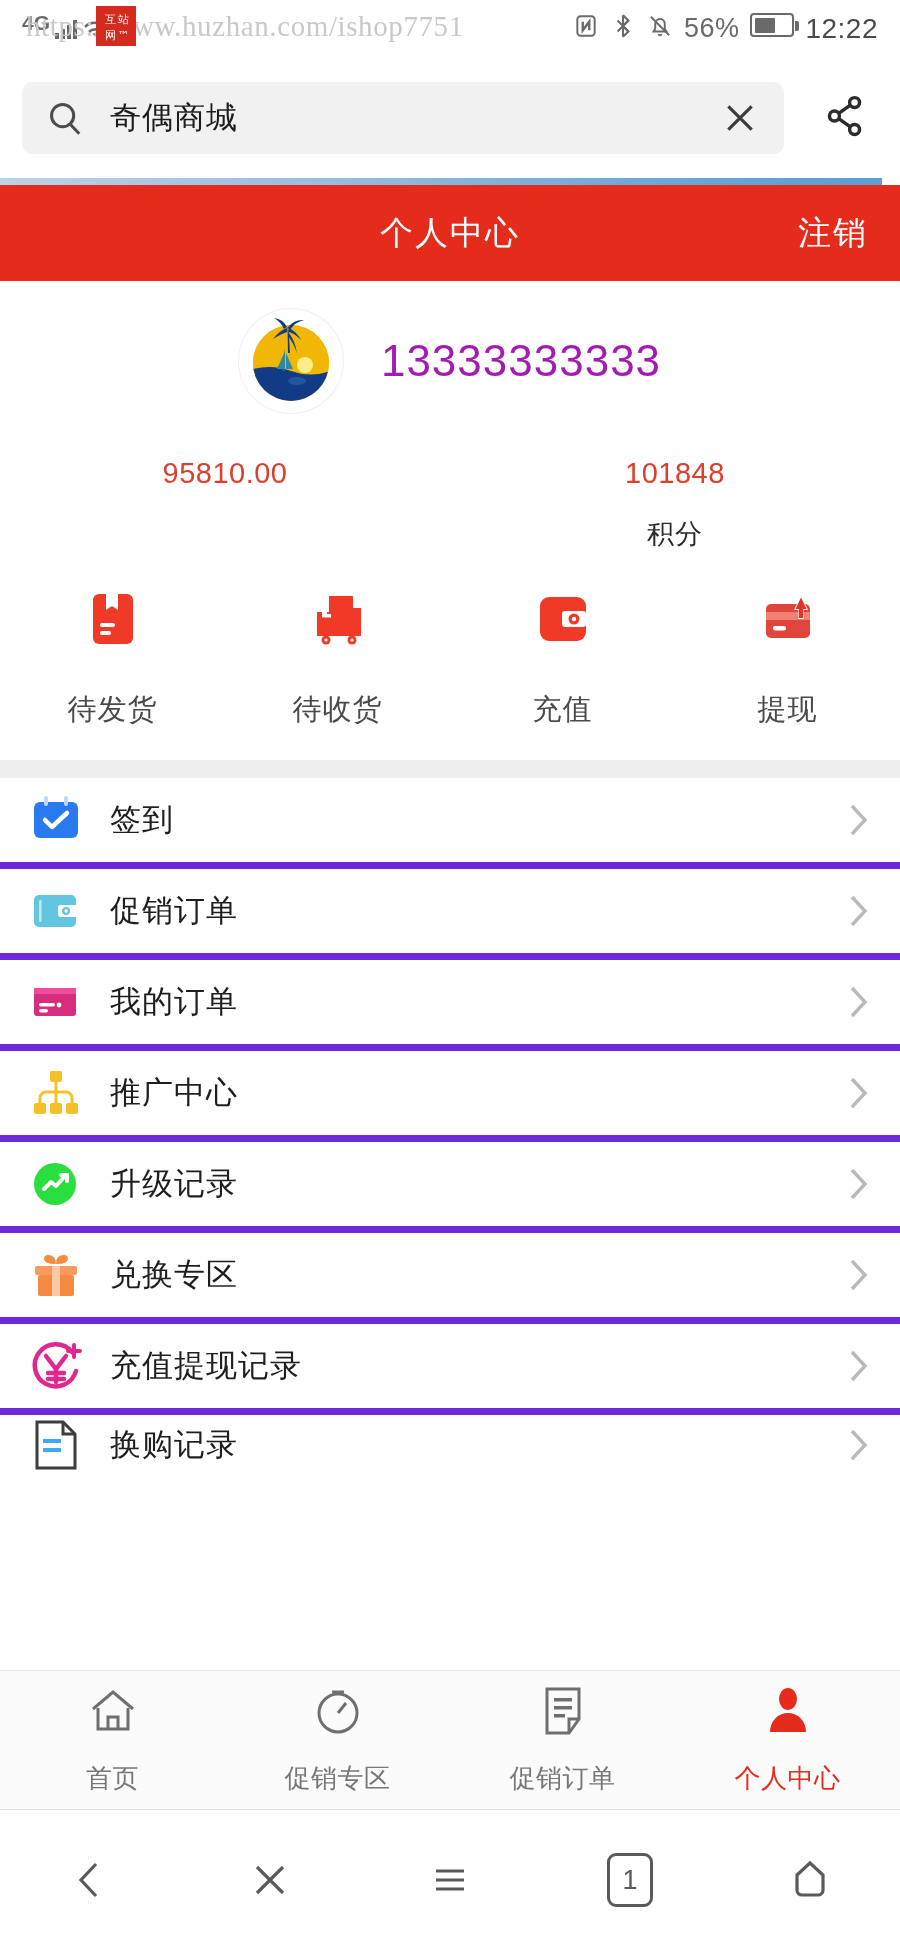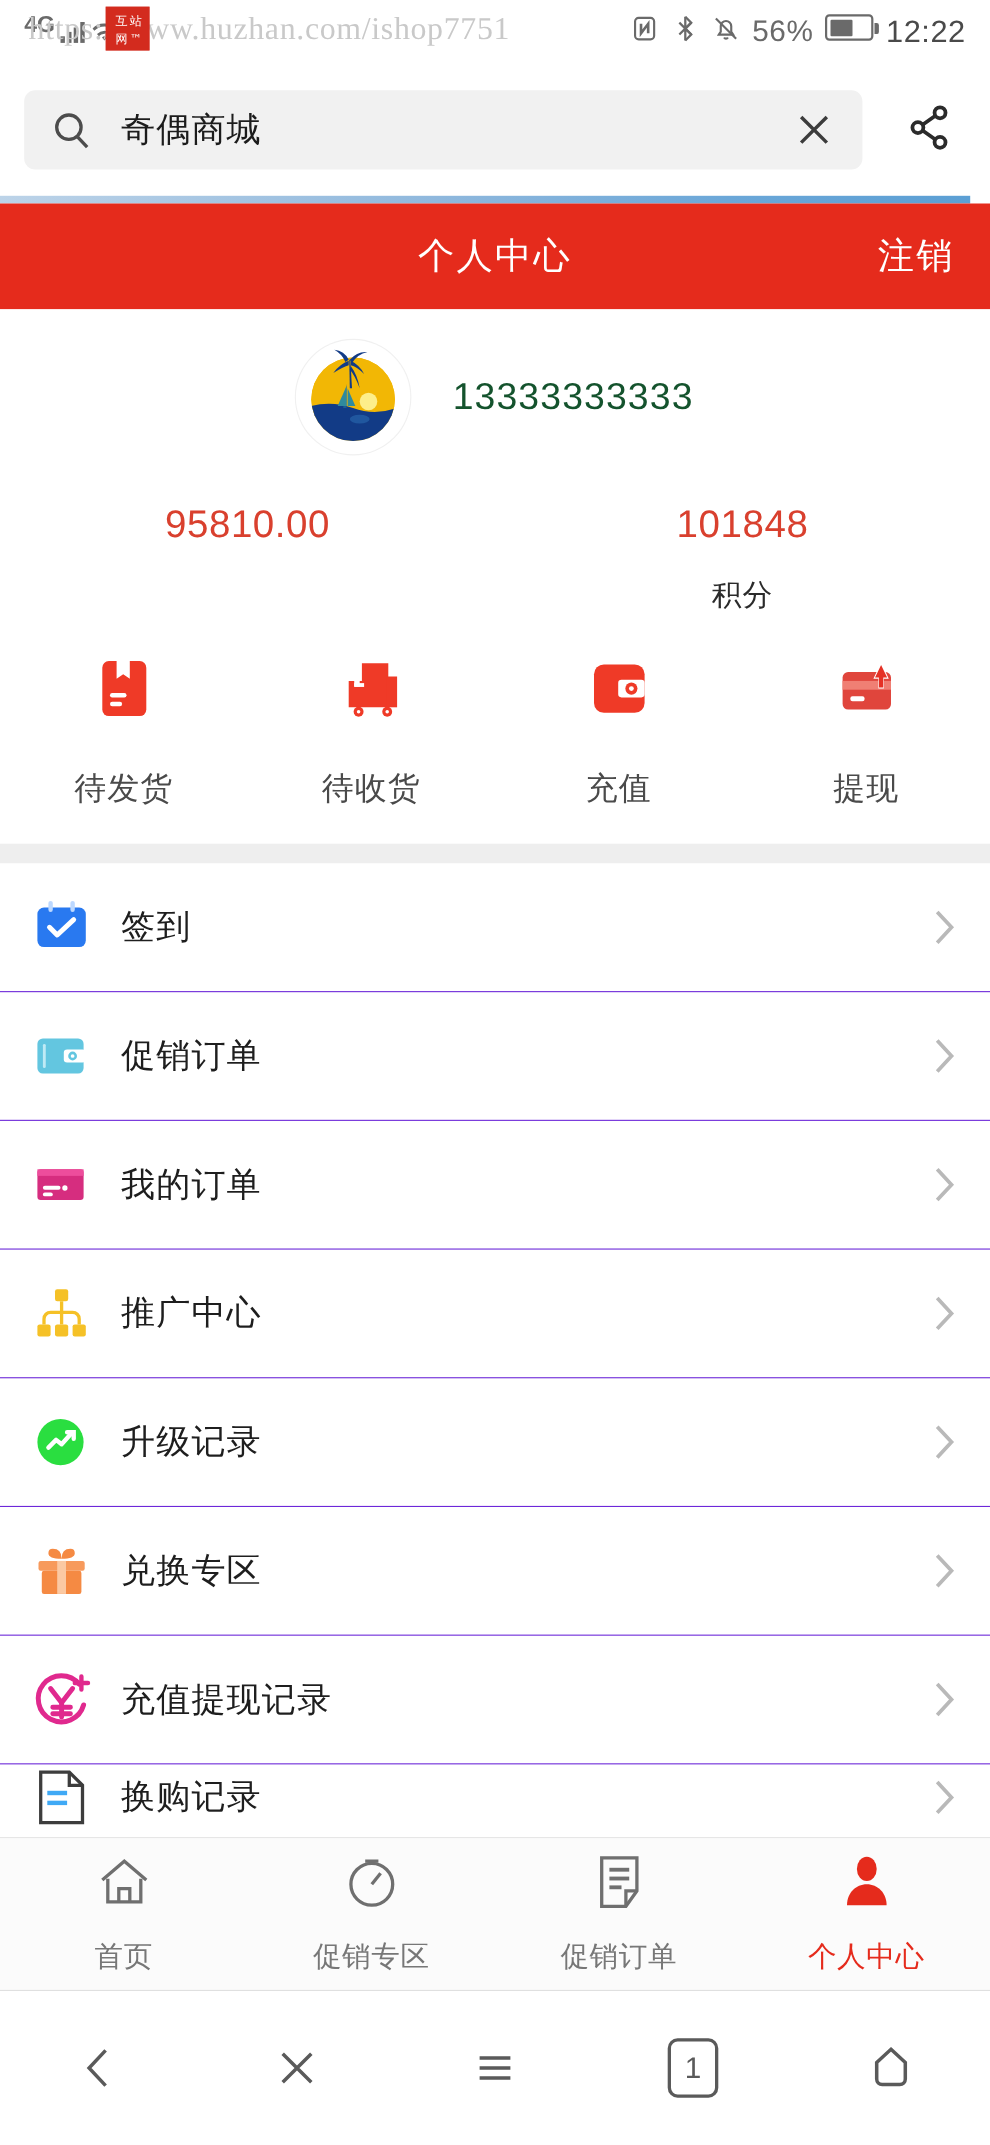--- a/index.html
+++ b/index.html
@@ -76,42 +76,42 @@
   .redbar .logout { position:absolute; right:32px; font-size:33px; color:#fff; letter-spacing:2px;}
 
   
   .profile { height:160px; display:flex; align-items:center; justify-content:center; gap:38px; background:#fff;}
   .avatar {
     width:104px; height:104px; border-radius:50%;
     background:#fff; box-shadow:0 0 0 1px #f0f0f0;
     overflow:visible; position:relative; flex:0 0 auto;
   }
   .avatar svg{ width:104px; height:104px; display:block; overflow:visible;}
-  .phone { font-size:34px; color:#14532d; letter-spacing:1px;}
+  .phone { font-size:44px; color:#a21caf; letter-spacing:1px;}
 
   
   .stats { display:flex; padding:16px 0 26px; background:#fff;}
   .stat { flex:1; text-align:center;}
-  .stat .v { font-size:35px; color:#d9402e; letter-spacing:.5px;}
+  .stat .v { font-size:29px; color:#d9402e; letter-spacing:.5px;}
   .stat .k { font-size:27px; color:#2b2b2b; margin-top:26px; letter-spacing:1px;}
 
   
   .quick { display:flex; padding:10px 0 30px; background:#fff; }
   .qa { flex:1; display:flex; flex-direction:column; align-items:center; gap:20px;}
   .qa .ico { width:62px; height:62px; }
   .qa .ico svg{ width:62px; height:62px; display:block;}
   .qa .lb { font-size:29px; color:#4a4a4a; letter-spacing:1px;margin-top:20px;}
 
   .gap { height:18px; background:#eeeeee; }
 
   
   .menu { background:#fff; }
   .mrow {
-    height:117px; display:flex; align-items:center;
-    padding:0 28px; border-bottom:1px solid #6d28d9; position:relative;
+    height:91px; display:flex; align-items:center;
+    padding:0 28px; border-bottom:7px solid #6d28d9; position:relative;
   }
   .mrow .mico { width:56px; height:56px; flex:0 0 auto; }
   .mrow .mico svg{ width:56px; height:56px; display:block;}
   .mrow .mlb { font-size:31px; color:#1e1e1e; margin-left:26px; letter-spacing:1px;}
   .mrow .chev { margin-left:auto; width:26px; height:40px; color:#b9b9b9; }
   .mrow .chev svg{width:26px;height:40px;display:block;}
   .mrow.clipped { height:60px; overflow:hidden; border-bottom:none; }
 
   
   .tabbar {

